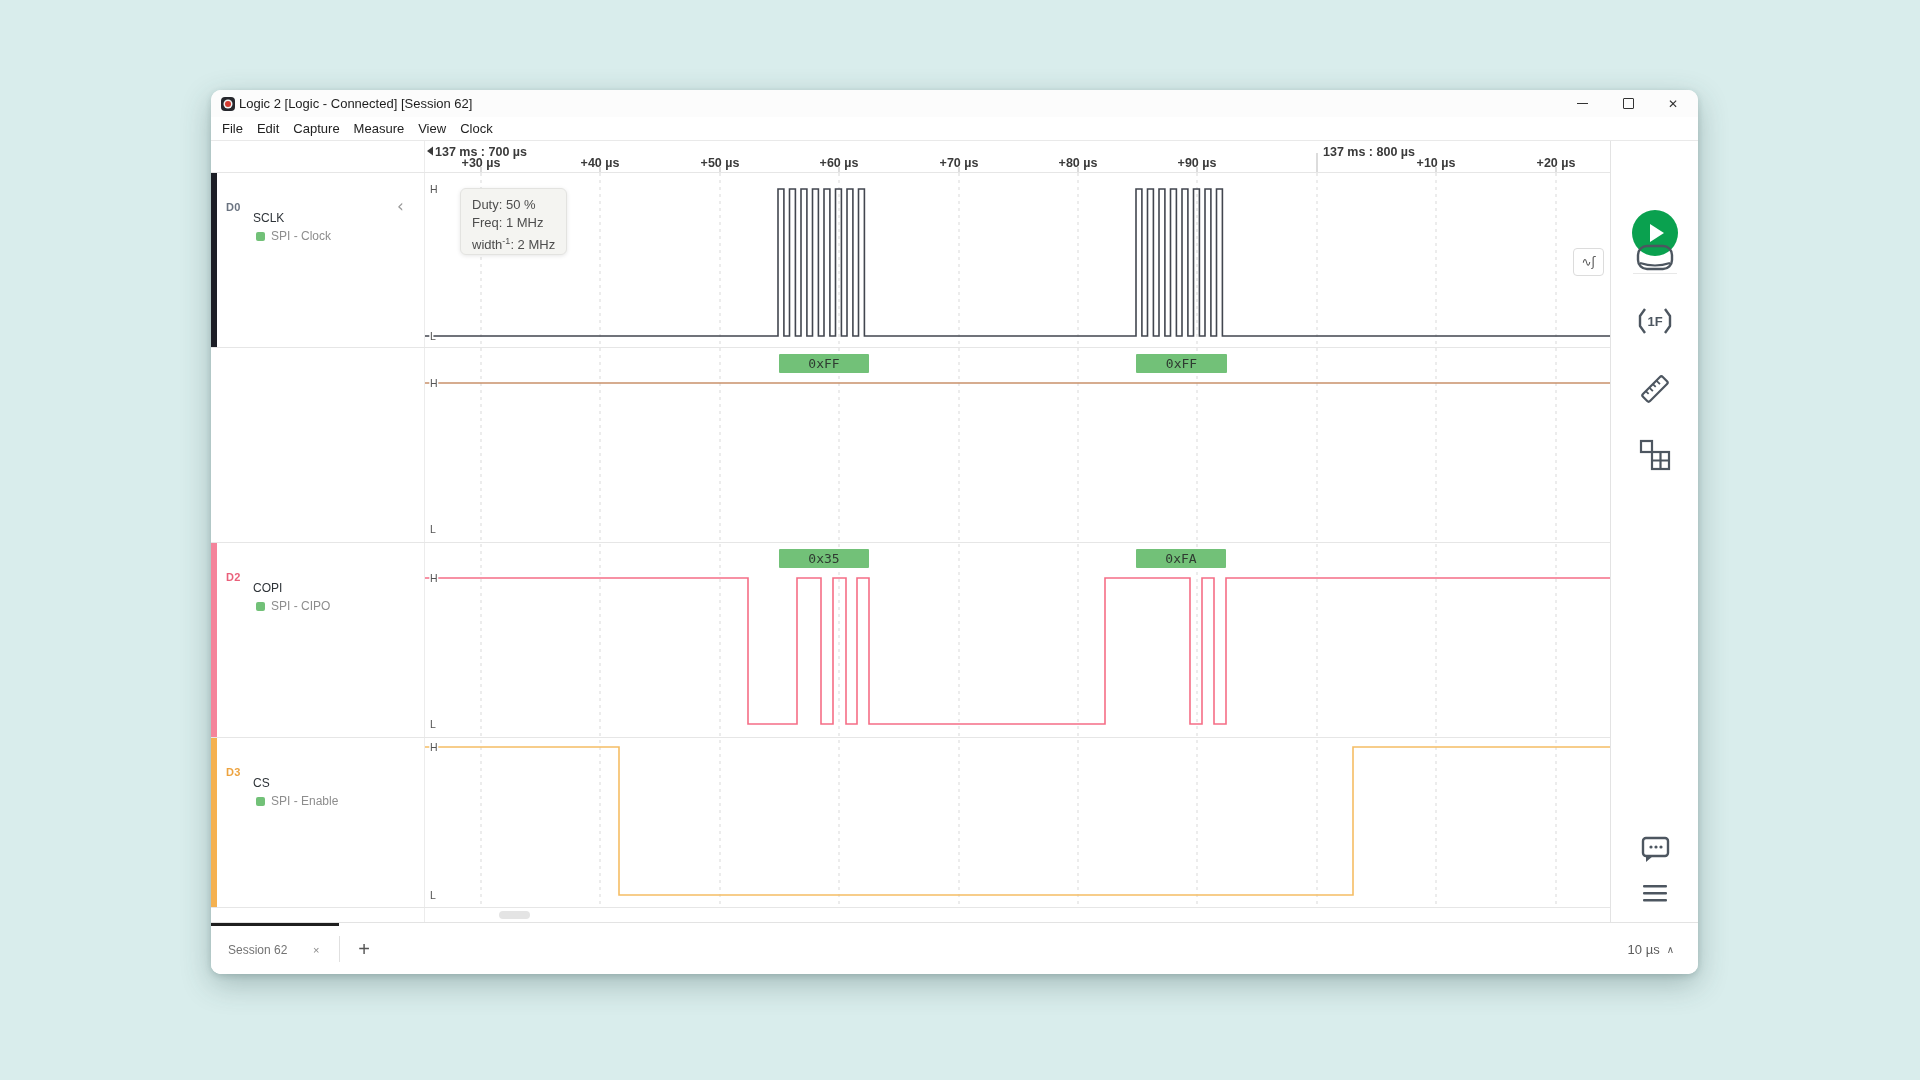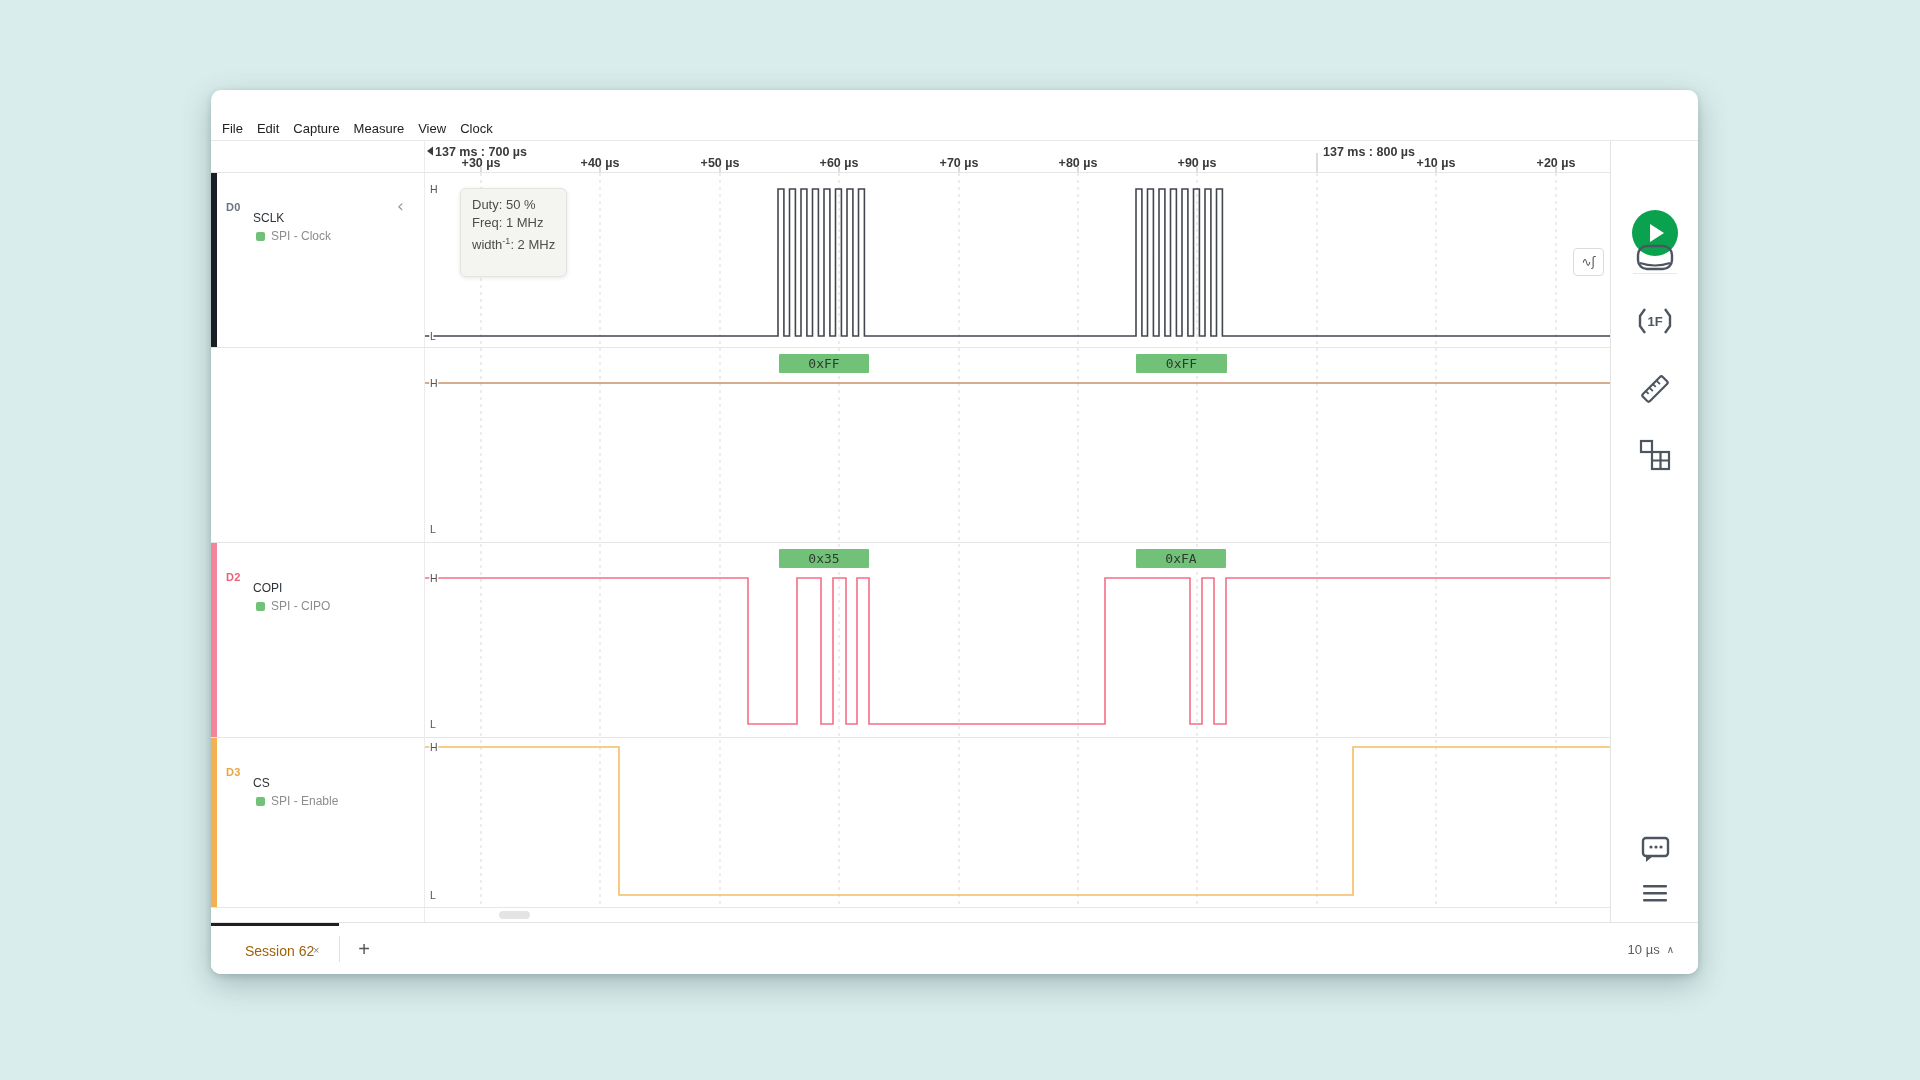--- a/index.html
+++ b/index.html
@@ -30,50 +30,63 @@
   .ch-row{position:absolute;left:0;width:213px;}
   .ch-bar{position:absolute;left:0;top:0;width:6px;height:100%;}
   .ch-id{position:absolute;left:15px;top:28px;font-size:11px;font-weight:700;letter-spacing:.3px;}
   .ch-name{position:absolute;left:42px;top:38px;font-size:12px;color:#2e3338;}
   .ch-sub{position:absolute;left:45px;top:56px;display:flex;align-items:center;}
   .ch-dot{width:9px;height:9px;border-radius:2px;margin-right:6px;}
   .ch-analyzer{font-size:12px;color:#8d8d8d;}
   .pan-left{position:absolute;left:186px;top:55px;font-size:17px;color:#9a9a9a;font-family:"DejaVu Sans",sans-serif;}
   
   .tooltip{position:absolute;left:249px;top:98px;background:#f4f4f1;border:1px solid #e3e3e0;border-radius:6px;
-           padding:7px 11px 22px 11px;font-size:13px;line-height:18px;color:#4d4d4d;box-shadow:0 1px 4px rgba(0,0,0,.10);z-index:5;}
+           padding:7px 11px 0 11px;font-size:13px;line-height:18px;color:#4d4d4d;box-shadow:0 1px 4px rgba(0,0,0,.10);z-index:5;}
   .tooltip sup{font-size:9px;}
   
   .trigger-btn{position:absolute;left:1362px;top:158px;width:31px;height:28px;background:#fff;border:1px solid #dcdcdc;
                border-radius:4px;box-sizing:border-box;display:flex;align-items:center;justify-content:center;
                font-size:12px;color:#555;font-family:"DejaVu Sans",sans-serif;z-index:5;}
   
   .scroll-thumb{position:absolute;left:288px;top:821px;width:31px;height:8px;border-radius:4px;background:#e4e4e4;}
   
   .tabbar{position:absolute;left:0;top:832px;width:100%;height:52px;background:#fff;border-top:1px solid #e3e3e3;box-sizing:border-box;}
   .tab-active{position:absolute;left:0;top:0;width:128px;height:52px;border-top:3px solid #1f1f1f;box-sizing:border-box;background:#fff;}
-  .tab-label{position:absolute;left:34px;top:17px;font-size:14px;color:#a16207;}
+  .tab-label{position:absolute;left:17px;top:17px;font-size:12px;color:#737373;}
   .tab-close{position:absolute;left:102px;top:18px;font-size:11px;color:#888;}
   .tab-sep{position:absolute;left:128px;top:13px;width:1px;height:26px;background:#e0e0e0;}
   .tab-add{position:absolute;left:140px;top:11px;width:26px;height:30px;font-size:20px;color:#555;text-align:center;line-height:30px;}
   .scale-box{position:absolute;right:24px;top:0;height:52px;display:flex;align-items:center;font-size:13px;color:#5c5c5c;}
   .scale-caret{margin-left:7px;font-size:10px;color:#5c5c5c;font-family:"DejaVu Sans",sans-serif;}
   
   .sb-item{position:absolute;left:0;width:88px;display:flex;justify-content:center;}
   .play-btn{top:69px;}
   .play-circle{width:46px;height:46px;border-radius:50%;background:#0aa14f;display:flex;align-items:center;justify-content:center;}
   .play-tri{width:0;height:0;border-left:14px solid #fff;border-top:9px solid transparent;border-bottom:9px solid transparent;margin-left:4px;}
   .sb-divider{position:absolute;left:22px;top:132px;width:44px;height:1px;background:#e8e8e8;}
   svg.icon{display:block;}
 </style>
 </head>
 <body>
 
 <div class="window">
 
+  <div class="titlebar">
+    <div class="app-icon">
+        <i></i>
+      </div>
+    <div class="title-text">Logic 2 [Logic - Connected] [Session 62]</div>
+    <div class="ctrl ctrl-min">
+        <i></i>
+      </div>
+    <div class="ctrl ctrl-max">
+        <i></i>
+      </div>
+    <div class="ctrl ctrl-close">✕</div>
+  </div>
 
   <div class="menubar" id="menubar">
       <span class="menu-item">File</span>
       <span class="menu-item">Edit</span>
       <span class="menu-item">Capture</span>
       <span class="menu-item">Measure</span>
       <span class="menu-item">View</span>
       <span class="menu-item">Clock</span>
     </div>
   <div class="menubar-border"></div>

